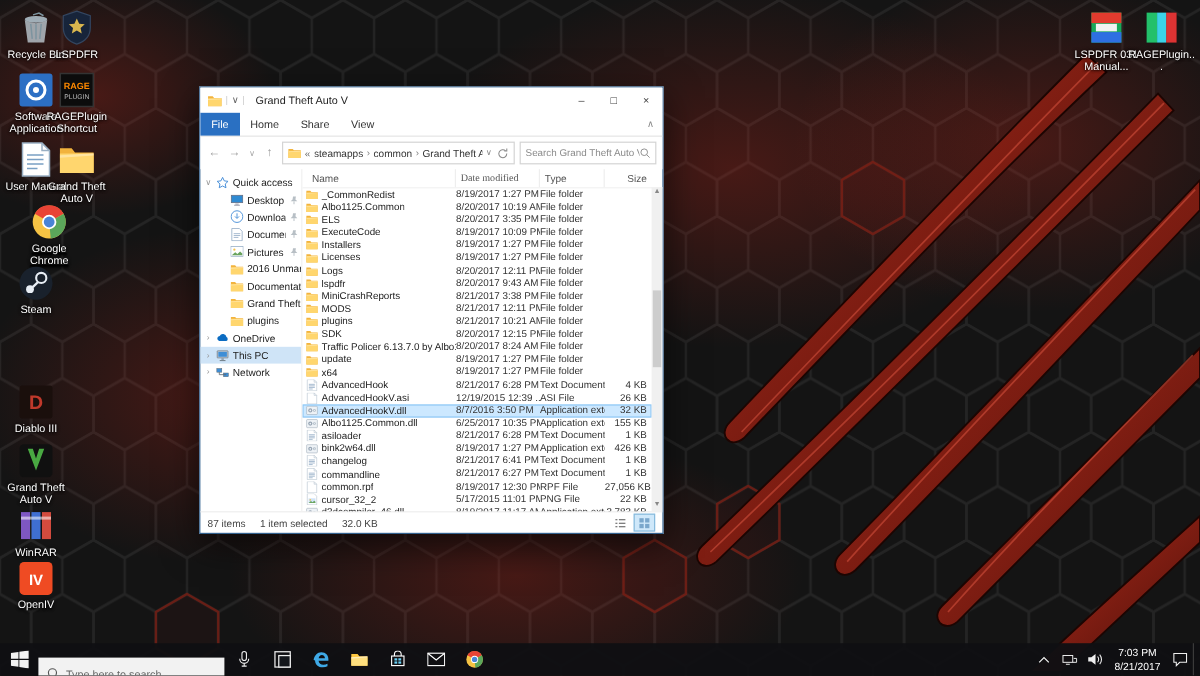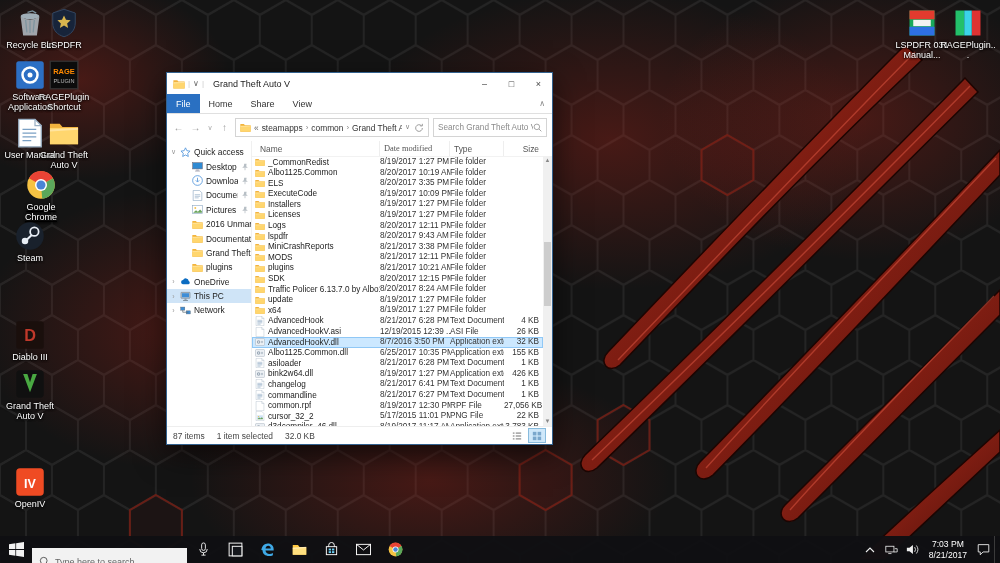--- a/index.html
+++ b/index.html
@@ -252,20 +252,31 @@
     </div>
     <div class="desk-icon" style="left: 2px; top: 369px;">
       <span class="ic glyph">
         <svg viewBox="0 0 24 24">
           <rect x="1" y="1" width="22" height="22" rx="3" fill="#101010"></rect>
           <path d="M6.5 4l5.5 14.5L17.5 4h-3.4L12 10.5 9.9 4z" fill="#49a942"></path>
         </svg>
       </span>
       <div class="desk-label">Grand Theft Auto V</div>
     </div>
+    <div class="desk-icon" style="left: 2px; top: 423px;">
+      <span class="ic glyph">
+        <svg viewBox="0 0 24 24">
+          <rect x="2" y="3" width="6" height="18" fill="#7e57c2"></rect>
+          <rect x="9" y="3" width="6" height="18" fill="#3f6fd1"></rect>
+          <rect x="16" y="3" width="6" height="18" fill="#d24b3e"></rect>
+          <rect x="2" y="6" width="20" height="2" fill="#fff" opacity=".55"></rect>
+        </svg>
+      </span>
+      <div class="desk-label">WinRAR</div>
+    </div>
     <div class="desk-icon" style="left: 2px; top: 467px;">
       <span class="ic glyph">
         <svg viewBox="0 0 24 24">
           <rect x="1" y="1" width="22" height="22" rx="3" fill="#ef4b23"></rect>
           <text x="12" y="16.5" font-size="10" fill="#fff" text-anchor="middle" font-weight="bold">IV</text>
         </svg>
       </span>
       <div class="desk-label">OpenIV</div>
     </div>
     <div class="desk-icon" style="left: 894px; top: 8px;">

